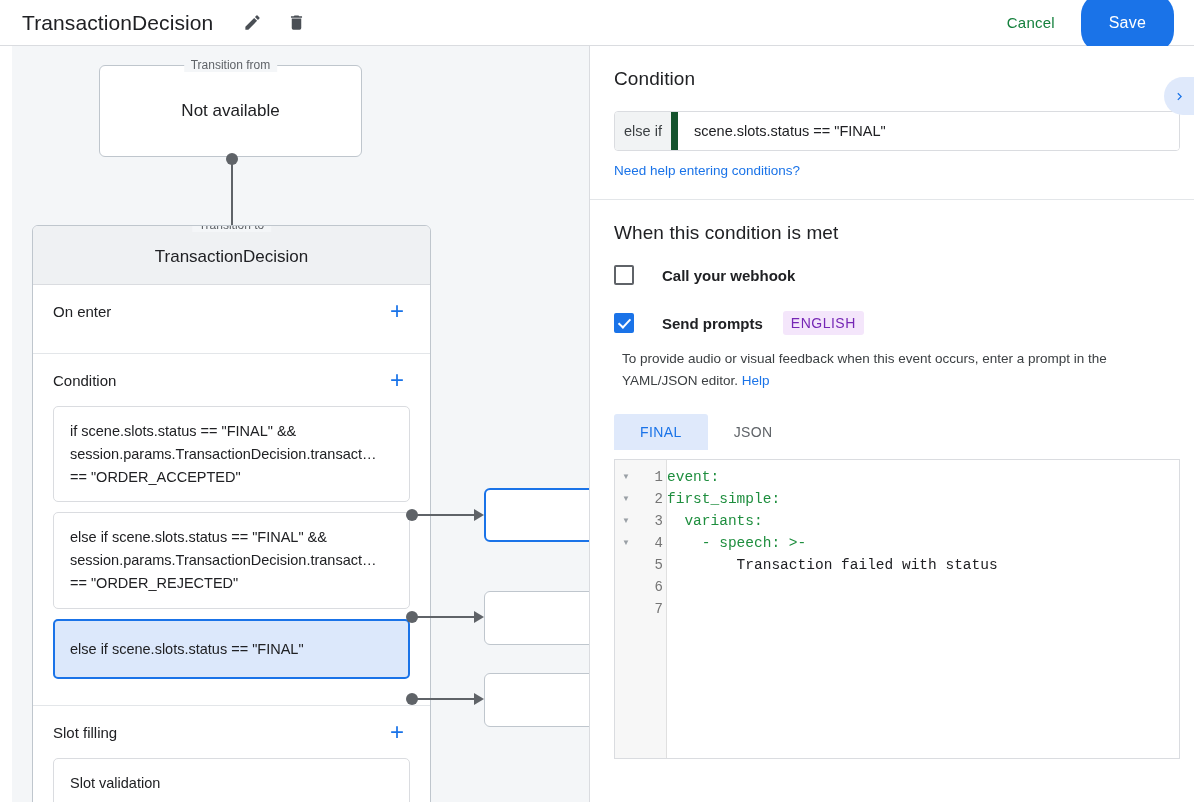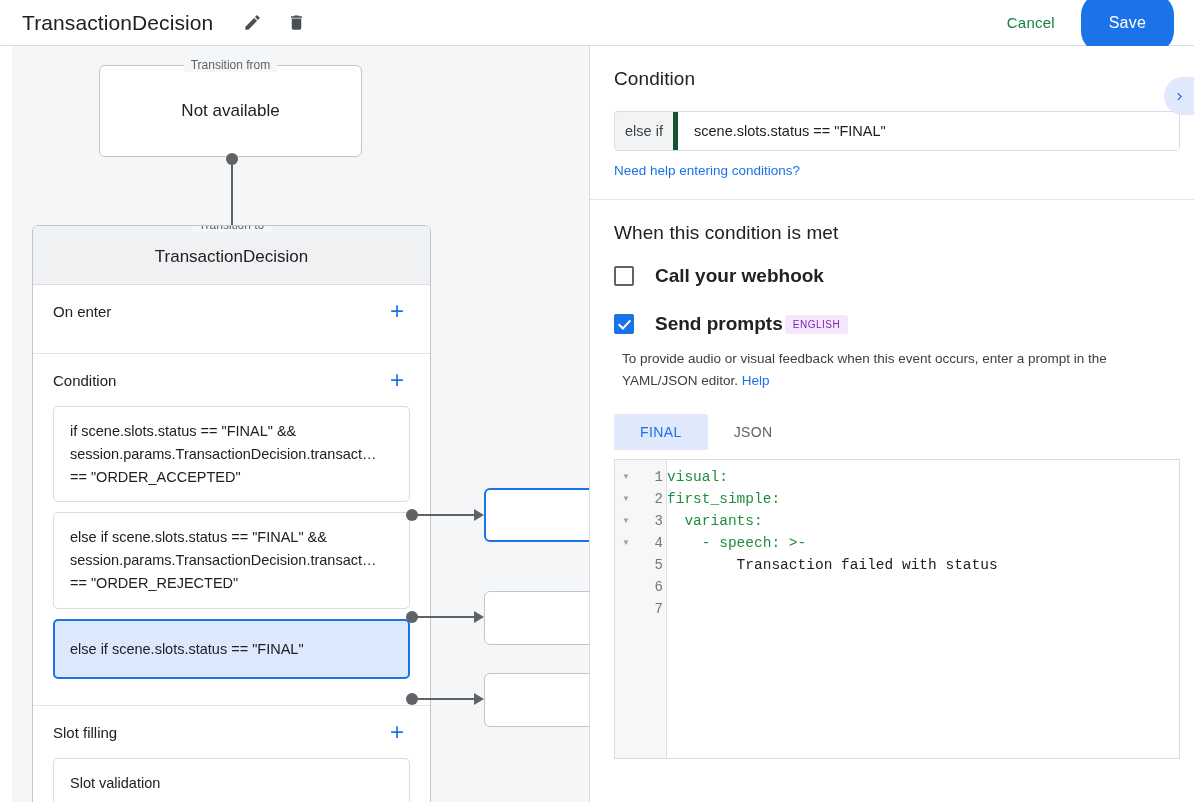--- a/index.html
+++ b/index.html
@@ -155,21 +155,21 @@
   .panel-sec-1 { padding: 22px 24px 20px; border-bottom: 1px solid #e3e6e9; }
   .panel-h {
     font-size: 19px; color: #202124; letter-spacing: .1px; margin: 0 0 21px;
     font-weight: 400;
   }
   .cond-row {
     display: flex; border: 1px solid #dadce0; border-radius: 4px;
     overflow: hidden; height: 40px; width: 566px; background: #fff;
   }
   .cond-prefix {
-    width: 63px; background: #f1f3f4; border-right: 5px solid #14532d;
+    width: 63px; background: #f1f3f4; border-right: 7px solid #14532d;
     display: flex; align-items: center; justify-content: center;
     font-size: 14.5px; color: #3c4043; flex: 0 0 63px;
   }
   .cond-input {
     flex: 1 1 auto; border: none; outline: none; padding: 0 16px;
     font-size: 14.5px; color: #202124; font-family: "Liberation Sans", sans-serif;
     background: #fff;
   }
   .help-link {
     display: inline-block; margin-top: 12px; color: #1a73e8;
@@ -180,24 +180,24 @@
   .chk-row { display: flex; align-items: center; margin-bottom: 0; }
   .chk {
     width: 20px; height: 20px; border: 2px solid #5f6368; border-radius: 2px;
     background: #fff; cursor: pointer; flex: 0 0 20px; position: relative;
   }
   .chk.checked { background: #1a73e8; border-color: #1a73e8; }
   .chk.checked::after {
     content: ""; position: absolute; left: 5px; top: 1px; width: 5px; height: 10px;
     border: solid #fff; border-width: 0 2.2px 2.2px 0; transform: rotate(43deg);
   }
-  .chk-label { margin-left: 21px; font-size: 19px; color: #202124; font-weight: bold; }
+  .chk-label { margin-left: 28px; font-size: 15px; color: #202124; font-weight: bold; }
   .lang-badge {
-    margin-left: 2px; background: #f4e6fb; color: #7627b5;
-    font-size: 10px; letter-spacing: .5px; padding: 4px 8px; border-radius: 3px;
+    margin-left: 20px; background: #f4e6fb; color: #7627b5;
+    font-size: 14px; letter-spacing: .5px; padding: 4px 8px; border-radius: 3px;
   }
   .desc {
     font-size: 13.5px; color: #3c4043; line-height: 1.62; margin: 13px 8px 0;
     width: 556px;
   }
   .desc a { color: #1a73e8; text-decoration: none; cursor: pointer; }
 
   .tabs { display: flex; margin-top: 22px; }
   .tab {
     padding: 10px 26px; font-size: 14px; color: #5f6368; cursor: pointer;
@@ -394,21 +394,21 @@
         <div class="gutter-num">
           <div class="ln">1</div>
           <div class="ln">2</div>
           <div class="ln">3</div>
           <div class="ln">4</div>
           <div class="ln">5</div>
           <div class="ln">6</div>
           <div class="ln">7</div>
         </div>
         <div class="code">
-          <div class="cl"><span class="k">visual:</span></div>
+          <div class="cl"><span class="k">event:</span></div>
           <div class="cl"><span class="k">first_simple:</span></div>
           <div class="cl"><span class="k">  variants:</span></div>
           <div class="cl"><span class="k">    - speech: &gt;-</span></div>
           <div class="cl"><span class="t">        Transaction failed with status</span></div>
           <div class="cl"><span class="t"></span></div>
         </div>
       </div>
     </div>
   </div>
 

